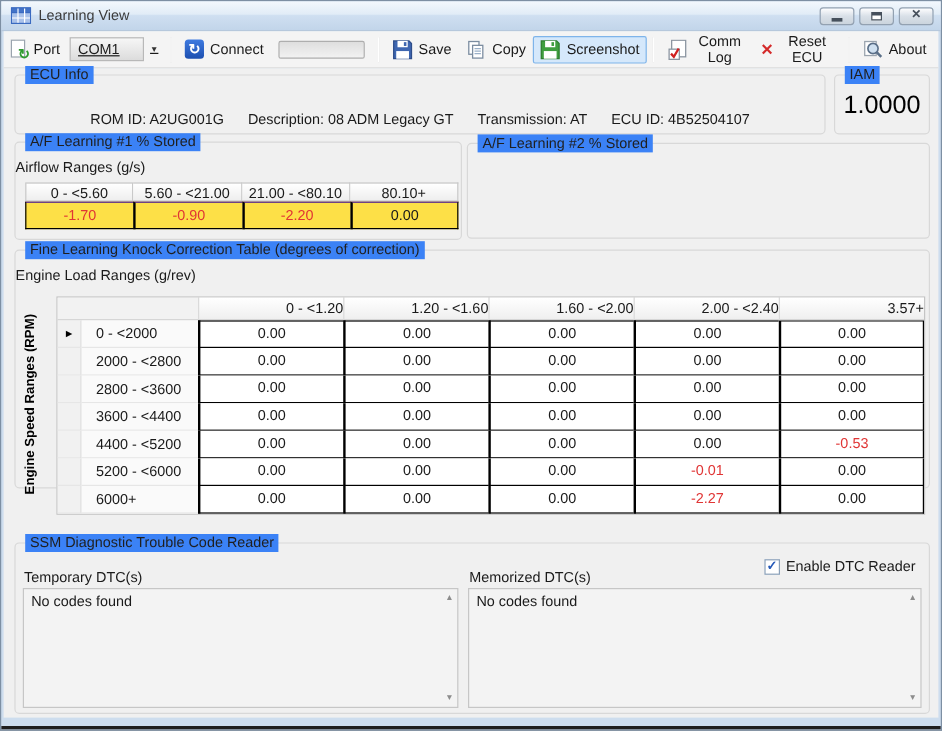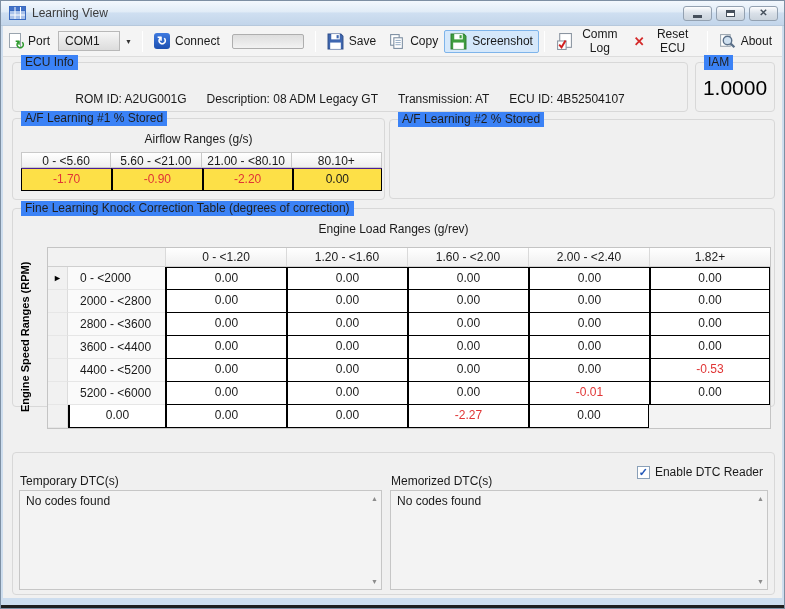--- a/index.html
+++ b/index.html
@@ -26,21 +26,21 @@
 
   
   .toolbar { height:31px; flex:0 0 31px; margin:0 2px; background:#f4f4f4;
              border-bottom:1px solid #dddddd; display:flex; align-items:center; padding:0 4px; }
   .tlabel { margin:0 4px; }
   .ticon { width:17px; height:17px; display:inline-flex; align-items:center; justify-content:center; flex:0 0 auto; position:relative; }
   .tbtn { display:flex; align-items:center; gap:5px; background:transparent; border:1px solid transparent;
           padding:2px 5px; font:inherit; color:inherit; border-radius:2px; }
   .tbtn.active { background:var(--selbg,#d5e8fb); border-color:var(--selborder,#7eb4ea); }
   .tsep { width:1px; height:21px; background:#d2d2d2; border-right:1px solid #ffffff; margin:0 5px; }
-  .combo { display:flex; align-items:flex-start; height:20px; margin-left:4px; }
+  .combo { display:flex; align-items:flex-start; height:20px; margin-left:4px;text-decoration:underline; }
   .combo-text { width:62px; height:20px; line-height:19px; padding-left:6px;
                 background:linear-gradient(180deg,#f6f6f6,#dcdcdc); border:1px solid #b8b8b8; }
   .combo-arrow { width:17px; height:20px; display:flex; align-items:center; justify-content:center;
                  font-size:7px; color:#333; }
   .progress { width:88px; height:15px; margin:0 6px; border:1px solid #aeaeae; border-radius:2px;
               background:linear-gradient(180deg,#dedede,#f2f2f2); }
   .page-shape { position:absolute; left:2px; top:0; width:12px; height:15px; background:#fff; border:1px solid #9aa4ae; }
   .refresh-green { position:absolute; right:-1px; bottom:-2px; color:#2f9b2f; font-weight:bold; font-size:12px; }
   .connect-badge { width:16px; height:16px; border-radius:3px; color:#fff; font-weight:bold; font-size:12px;
                    background:linear-gradient(180deg,#3e7ae0,#1c4fb0); display:flex; align-items:center; justify-content:center; }
@@ -57,40 +57,40 @@
   #g-ecu   { top:5px;   left:9px;   width:676px; height:50px; }
   #g-iam   { top:5px;   left:692px; width:80px;  height:50px; }
   #g-af1   { top:61px;  left:9px;   width:373px; height:82px; }
   #g-af2   { top:62px;  left:386px; width:386px; height:80px; }
   #g-knock { top:151px; left:9px;   width:763px; height:199px; }
   #g-ssm   { top:395px; left:9px;   width:763px; height:143px; }
 
   .ecu-fields { display:flex; justify-content:center; gap:20px; margin-top:29px; white-space:nowrap; }
   .iam-value { text-align:center; margin-top:13px; font-size:21px; color:#000; }
 
-  .axis-title { position:absolute; top:13px; width:100%; text-align:center; }
+  .axis-title { position:absolute; top:13px; width:100%; text-align:left; }
 
   
   #af1-table { position:absolute; left:8px; top:33px; width:361px; display:grid; grid-template-columns:repeat(4,1fr); }
   .hcell { height:16px; line-height:17px; text-align:center; background:linear-gradient(180deg,#ffffff,#eeeeee);
            border:1px solid #c9c9c9; border-left:none; }
   .hcell.first { border-left:1px solid #c9c9c9; }
   .vcell { height:23px; line-height:21px; text-align:center; background:#fde047;
            border-top:1px solid #4c1d95; border-bottom:1px solid #000; border-left:2px solid #000; }
   .vcell.first { border-left:1px solid #000; }
   .vcell.last { border-right:1px solid #000; }
   .neg { color:var(--neg,#e03535); }
 
   
   .vlabel { position:absolute; left:6px; top:42px; height:172px; writing-mode:vertical-rl; transform:rotate(180deg);
             font-weight:bold; font-size:11px; text-align:center; color:#000; }
   #knock-grid { position:absolute; left:34px; top:38px; display:grid;
                 grid-template-columns:20px 97px repeat(5,121px); border:1px solid #c4c4c4; background:#f3f3f3; }
   .kcorner { grid-column:1 / 3; height:19px; background:#f2f2f2; border-bottom:1px solid #cfcfcf; }
-  .kh { height:19px; line-height:18px; text-align:center; background:linear-gradient(180deg,#ffffff,#efefef);
+  .kh { height:19px; line-height:18px; text-align:right; background:linear-gradient(180deg,#ffffff,#efefef);
         border-left:1px solid #dadada; border-bottom:1px solid #cfcfcf; }
   .ksel { height:23px; background:#f1f1f1; border-right:1px solid #dcdcdc; border-bottom:1px solid #e6e6e6;
           display:flex; align-items:center; justify-content:center; font-size:9px; color:#000; }
   .krow { height:23px; line-height:22px; padding-left:12px; background:#fafafa; border-bottom:1px solid #e6e6e6; }
   .kd { height:23px; line-height:21px; text-align:center; background:#fff;
         border-left:2px solid #000; border-bottom:1px solid #000; }
   .kd.kd-top { border-top:1px solid #000; }
   .kd.kd-r { border-right:1px solid #000; }
 
   
@@ -241,21 +241,21 @@
     <div class="group" id="g-knock">
       <span class="glabel">Fine Learning Knock Correction Table (degrees of correction)</span>
       <div class="axis-title">Engine Load Ranges (g/rev)</div>
       <div class="vlabel">Engine Speed Ranges (RPM)</div>
       <div id="knock-grid">
           <div class="kcorner"></div>
           <div class="kh">0 - &lt;1.20</div>
           <div class="kh">1.20 - &lt;1.60</div>
           <div class="kh">1.60 - &lt;2.00</div>
           <div class="kh">2.00 - &lt;2.40</div>
-          <div class="kh">1.82+</div>
+          <div class="kh">3.57+</div>
           <div class="ksel">►</div>
           <div class="krow">0 - &lt;2000</div>
           <div class="kd kd-top">0.00</div>
           <div class="kd kd-top">0.00</div>
           <div class="kd kd-top">0.00</div>
           <div class="kd kd-top">0.00</div>
           <div class="kd kd-top kd-r">0.00</div>
           <div class="ksel"></div>
           <div class="krow">2000 - &lt;2800</div>
           <div class="kd">0.00</div>
@@ -285,29 +285,31 @@
           <div class="kd">0.00</div>
           <div class="kd kd-r neg">-0.53</div>
           <div class="ksel"></div>
           <div class="krow">5200 - &lt;6000</div>
           <div class="kd">0.00</div>
           <div class="kd">0.00</div>
           <div class="kd">0.00</div>
           <div class="kd neg">-0.01</div>
           <div class="kd kd-r">0.00</div>
           <div class="ksel"></div>
+          <div class="krow">6000+</div>
           <div class="kd">0.00</div>
           <div class="kd">0.00</div>
           <div class="kd">0.00</div>
           <div class="kd neg">-2.27</div>
           <div class="kd kd-r">0.00</div>
         </div>
     </div>
 
     <div class="group" id="g-ssm">
+      <span class="glabel">SSM Diagnostic Trouble Code Reader</span>
       <div class="chk">
         <span class="chk-box">
             <span id="chk-glyph">✓</span>
           </span>
         <span>Enable DTC Reader</span>
       </div>
       <div class="dtc-label" id="dtc-temp-label">Temporary DTC(s)</div>
       <div class="dtc-label" id="dtc-mem-label">Memorized DTC(s)</div>
       <div class="dtc-box" id="dtc-temp-box">
         <span>No codes found</span>

